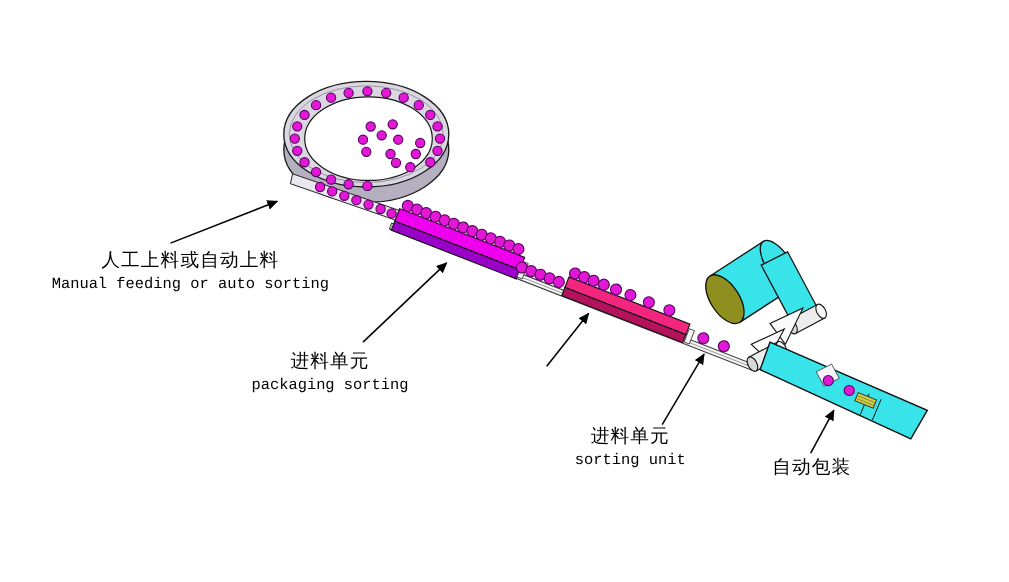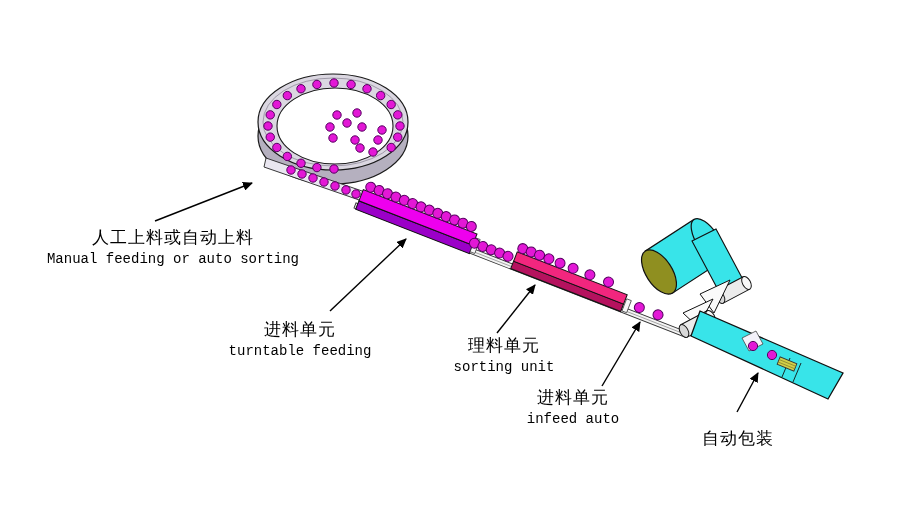--- a/index.html
+++ b/index.html
@@ -172,26 +172,22 @@
       <line x1="737" y1="412" x2="758" y2="373" marker-end="url(#ah)"></line>
     </g>
   </svg>
 
   <div class="label" style="left:28px;top:226px;width:290px;">
     <span class="zh">人工上料或自动上料</span>
     <span class="en">Manual feeding or auto sorting</span>
   </div>
   <div class="label" style="left:215px;top:318px;width:170px;">
     <span class="zh">进料单元</span>
-    <span class="en">turntable feeding</span>
-  </div>
-  <div class="label" style="left:424px;top:334px;width:160px;">
-    <span class="zh">理料单元</span>
-    <span class="en">sorting unit</span>
+    <span class="en">packaging sorting</span>
   </div>
   <div class="label" style="left:493px;top:386px;width:160px;">
     <span class="zh">进料单元</span>
-    <span class="en">infeed auto</span>
+    <span class="en">sorting unit</span>
   </div>
-  <div class="label" style="left:658px;top:414px;width:160px;margin-top:13px;">
+  <div class="label" style="left:658px;top:414px;width:160px;">
     <span class="zh">自动包装</span>
   </div>
 </div>
 
 </body></html>

